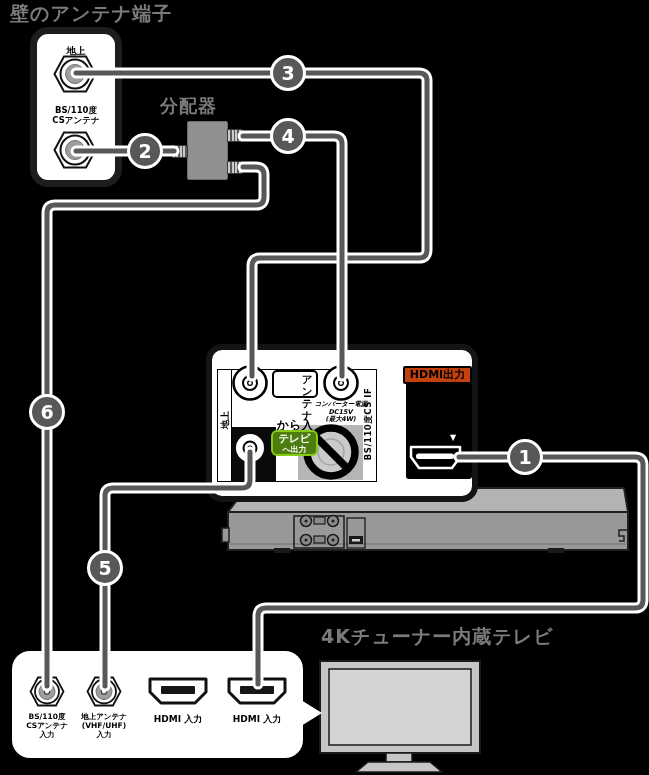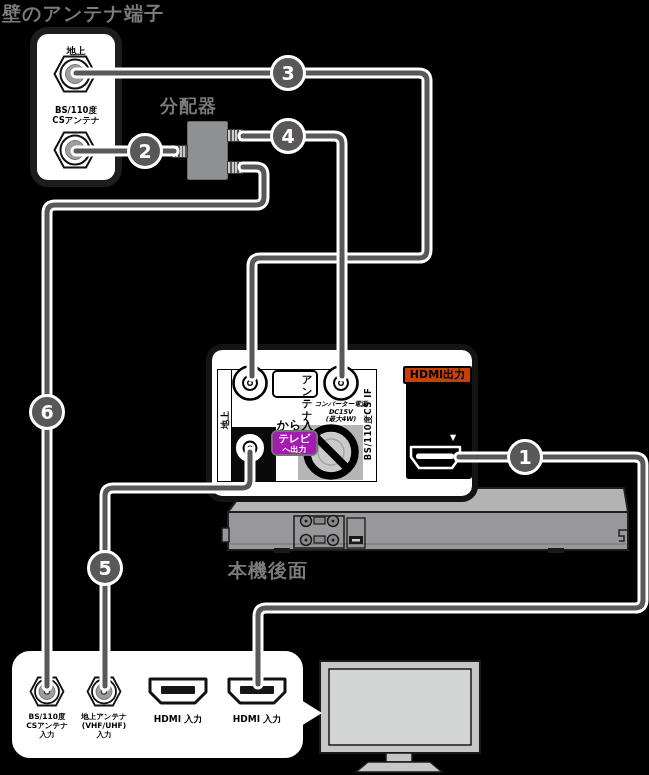--- a/index.html
+++ b/index.html
@@ -20,23 +20,23 @@
   .z10{z-index:10;} .z12{z-index:12;} .z14{z-index:14;}
   .nub{position:absolute;background:repeating-linear-gradient(90deg,#c9caca 0 2px,#595757 2px 3.5px);
        border:1px solid #3a3a3a;box-sizing:border-box;}
   .lbl-box{position:absolute;box-sizing:border-box;text-align:center;}
 </style>
 </head>
 <body>
 
 <div id="canvas">
 
-  <div class="abs gray-title" style="left:2px;top:1px;text-align:right;">壁のアンテナ端子</div>
+  <div class="abs gray-title" style="left:10px;top:1px;text-align:right;">壁のアンテナ端子</div>
   <div class="abs gray-title" style="left:160px;top:94px;font-size:18px;">分配器</div>
-  <div class="abs gray-title" style="left:228px;top:558px;">本機後面</div>
+  <div class="abs gray-title" style="left:321px;top:624px;">4Kチューナー内蔵テレビ</div>
 
   <div class="panel z10" style="left:30px;top:27px;width:92px;height:160px;border:7px solid #1d1d1d;border-radius:18px;">
     <div class="small-label" style="left:0;top:11px;width:78px;font-size:9.5px;">地上</div>
     <div class="small-label" style="left:0;top:72px;width:78px;font-size:8.5px;line-height:9.5px;">
       <span>BS/110度</span><br><span>CSアンテナ</span>
     </div>
   </div>
 
   <svg class="abs z12" style="left:53px;top:55px;" width="44" height="38" viewBox="0 0 44 38">
     <polygon points="11,1.5 33,1.5 42.5,19 33,36.5 11,36.5 1.5,19" fill="#fff" stroke="#111" stroke-width="2"></polygon>
@@ -109,21 +109,21 @@
     <span>DC15V</span><br>
     <span>(最大4W)</span>
   </div>
 
   <svg class="abs z14" style="left:234px;top:432px;" width="32" height="32" viewBox="0 0 32 32">
     <circle cx="16" cy="16" r="14" fill="#fff"></circle>
     <circle cx="16" cy="16" r="6.5" fill="#fff" stroke="#000" stroke-width="2"></circle>
     <circle cx="16" cy="16" r="2" fill="#fff" stroke="#000" stroke-width="1.2"></circle>
   </svg>
 
-  <div class="lbl-box" style="left:271px;top:430px;width:47px;height:26px;background:#a21caf;border:2px solid #737373;border-radius:6px;z-index:15;">
+  <div class="lbl-box" style="left:271px;top:430px;width:47px;height:26px;background:#4d7c0f;border:2px solid #84cc16;border-radius:6px;z-index:15;">
     <div style="font-size:10.5px;font-weight:bold;line-height:11.5px;color:#fff;margin-top:1px;">テレビ</div>
     <div style="font-size:8px;font-weight:bold;line-height:9px;color:#fff;">へ出力</div>
   </div>
 
   <div class="abs z12" style="left:298px;top:425px;width:65px;height:55px;background:#b5b5b6;"></div>
   <svg class="abs z14" style="left:302px;top:424px;" width="58" height="58" viewBox="0 0 58 58">
     <circle cx="29" cy="28" r="21.5" fill="#c9caca" stroke="#909091" stroke-width="1.5"></circle>
     <circle cx="29" cy="28" r="13" fill="none" stroke="#a5a5a6" stroke-width="1.5"></circle>
     <circle cx="29" cy="28" r="24" fill="none" stroke="#000" stroke-width="7.5"></circle>
     <line x1="12" y1="11" x2="46" y2="45" stroke="#000" stroke-width="7.5"></line>

